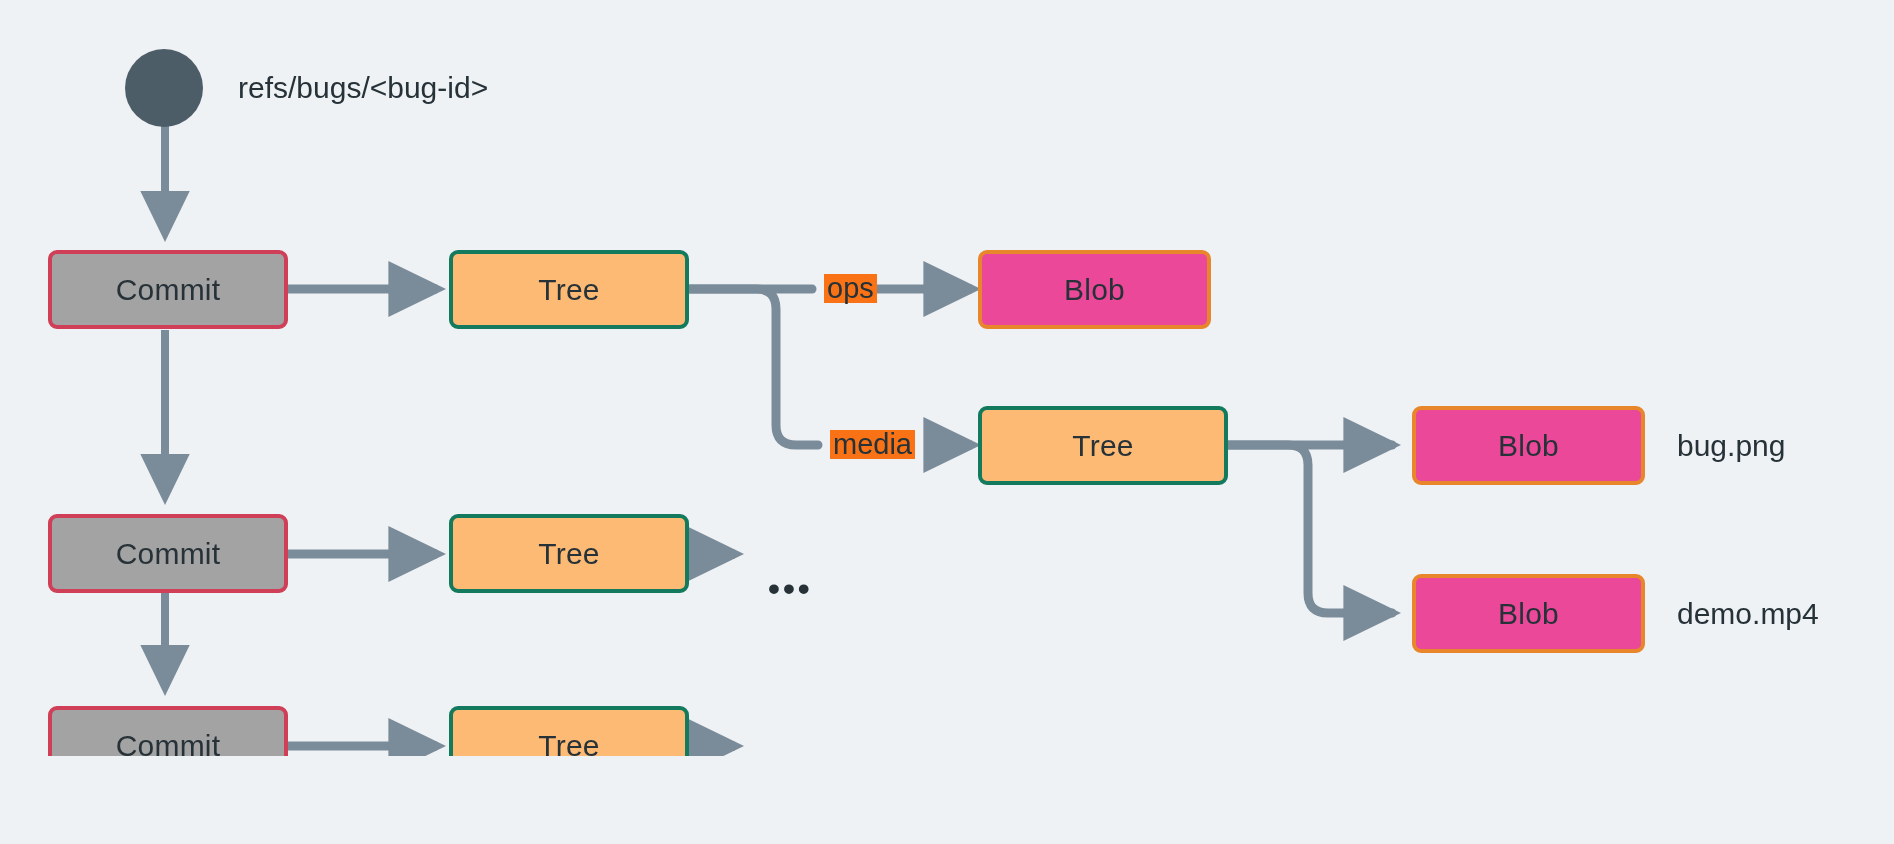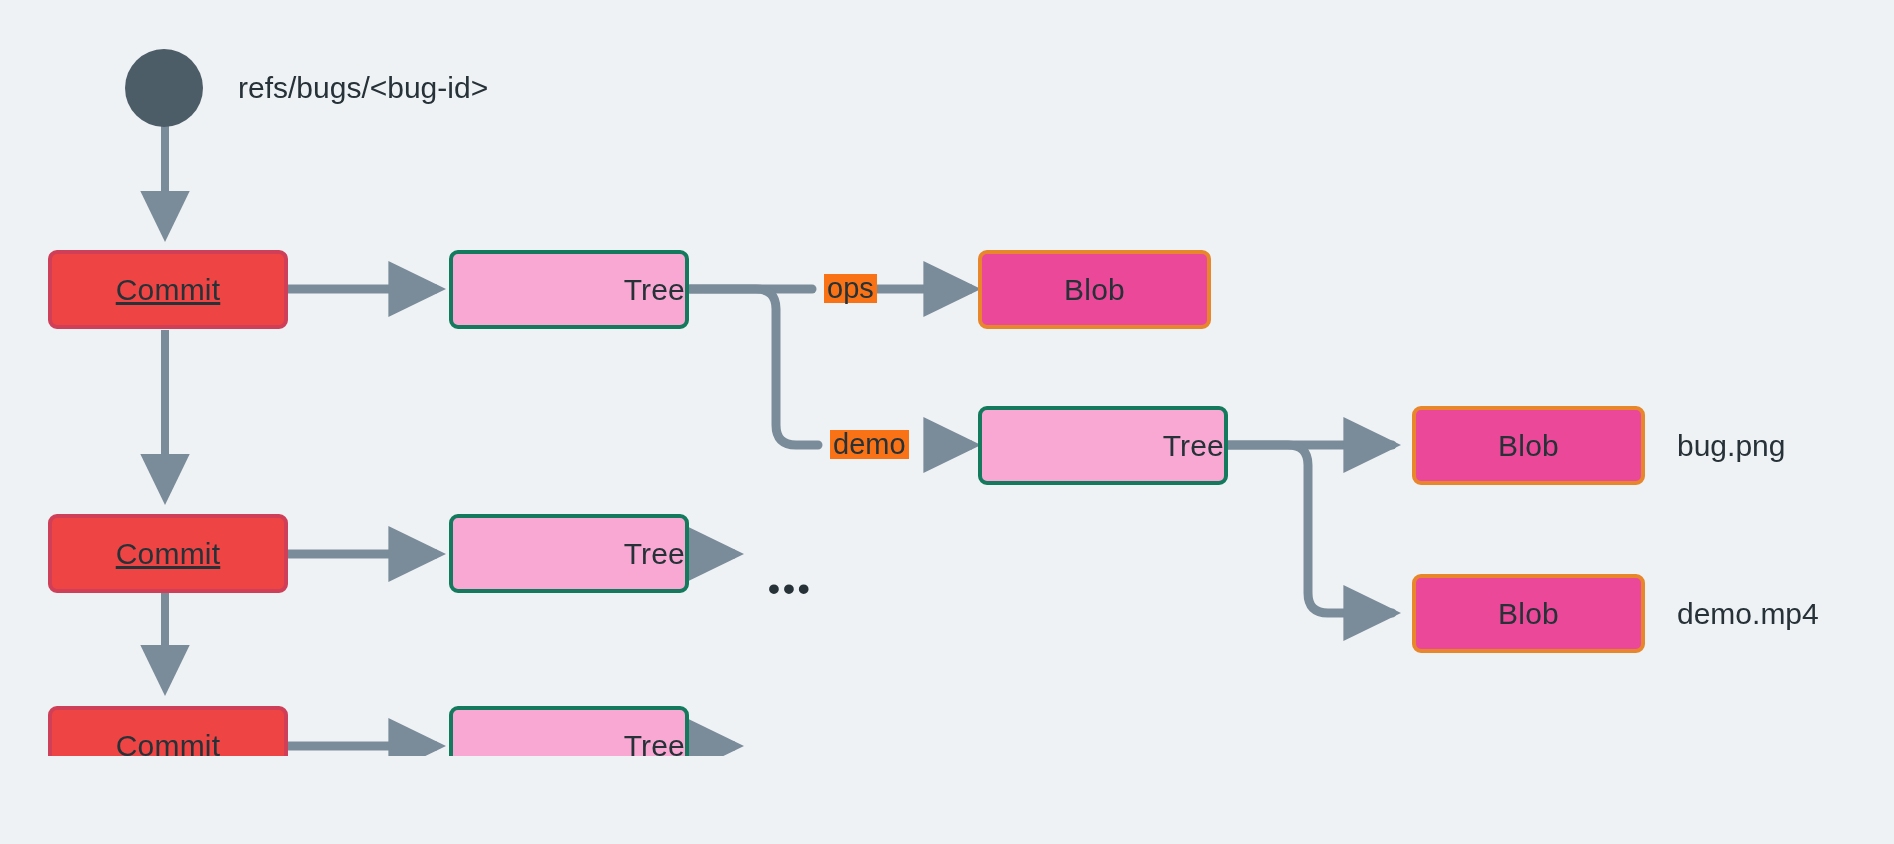--- a/index.html
+++ b/index.html
@@ -35,28 +35,26 @@
     justify-content: center;
     border-radius: 9px;
     border-style: solid;
     border-width: 4px;
     font-size: 30px;
     letter-spacing: 0.2px;
     color: #263238;
     white-space: nowrap;
   }
   .node-commit {
-    background: #ef4444;
+    background: #a3a3a3;
     border-color: #cf3f58;
-    text-decoration: underline;
   }
   .node-tree {
-    background: #f9a8d4;
+    background: #fdba74;
     border-color: #147a5e;
-    justify-content: flex-end;
   }
   .node-blob {
     background: #ec4899;
     border-color: #e8862c;
   }
   .ref-dot {
     position: absolute;
     border-radius: 50%;
     background: #4d5d68;
   }
@@ -149,21 +147,21 @@
   <div class="node node-tree" style="left:449px; top:514px; width:240px; height:79px;">
     <span>Tree</span>
   </div>
 
   <div class="node node-tree" style="left:449px; top:706px; width:240px; height:79px;">
     <span>Tree</span>
   </div>
 
   <div class="edge-label" style="left:824px; top:274px;">ops</div>
 
-  <div class="edge-label" style="left:830px; top:430px;">demo</div>
+  <div class="edge-label" style="left:830px; top:430px;">media</div>
 
   <div class="ellipsis-label" style="left:768px; top:571px;">•••</div>
 
   <div class="ellipsis-label" style="left:768px; top:763px;">•••</div>
 
   <div class="node node-tree" style="left:978px; top:406px; width:250px; height:79px;">
     <span>Tree</span>
   </div>
 
   <div class="node node-blob" style="left:978px; top:250px; width:233px; height:79px;">

